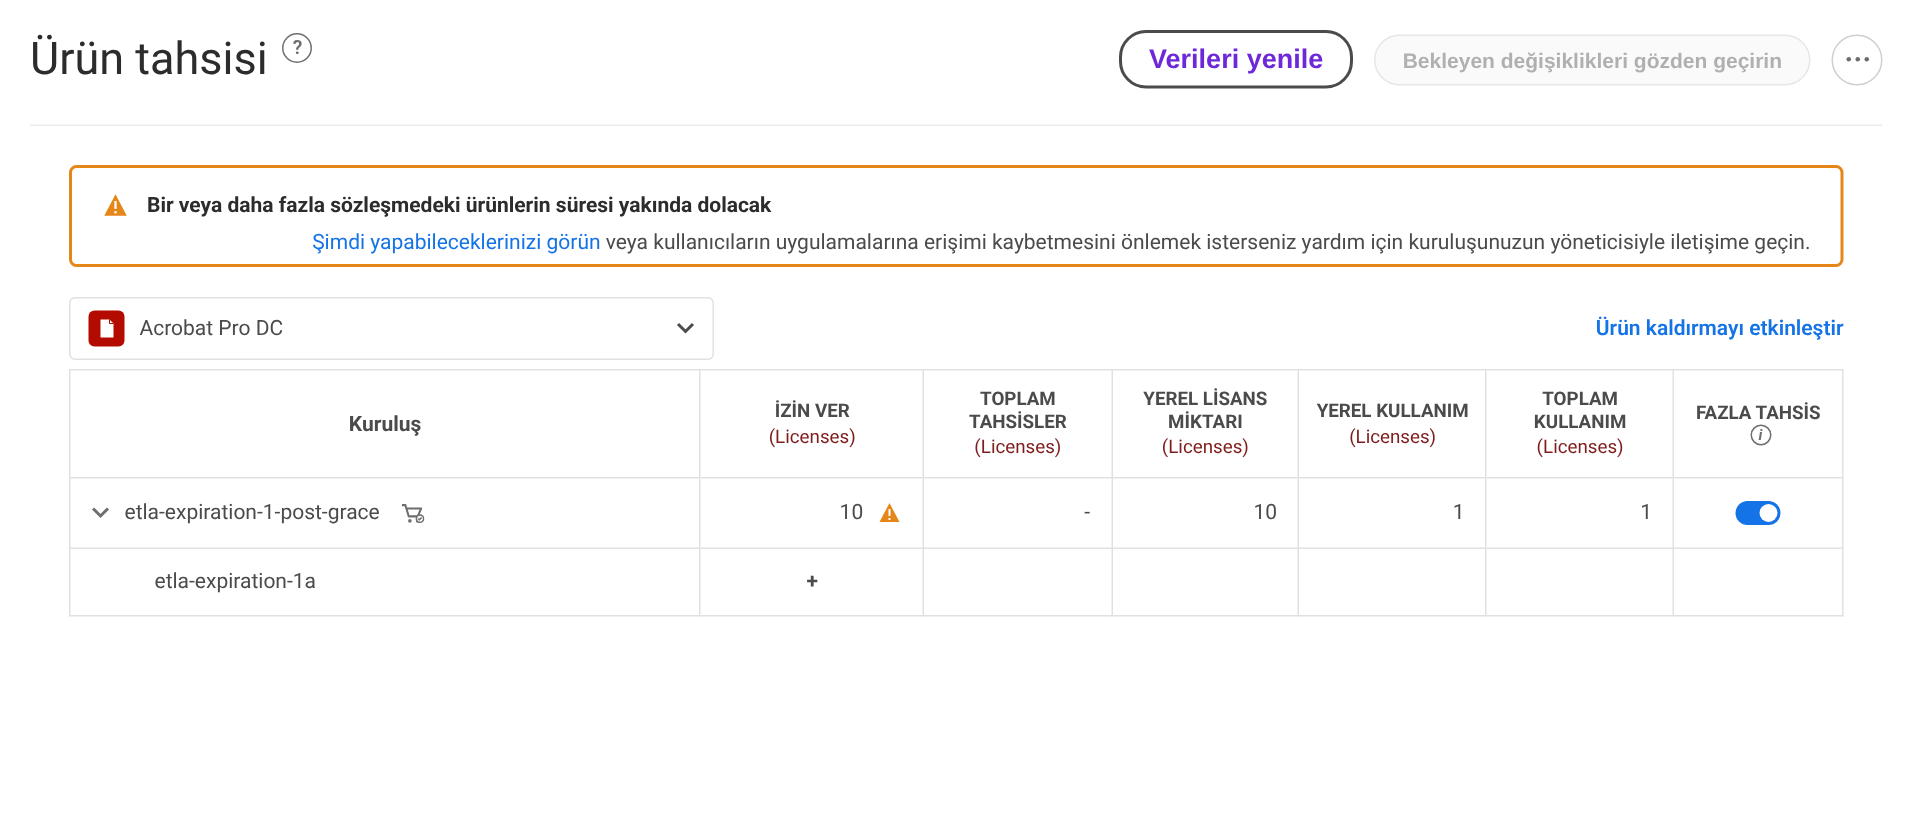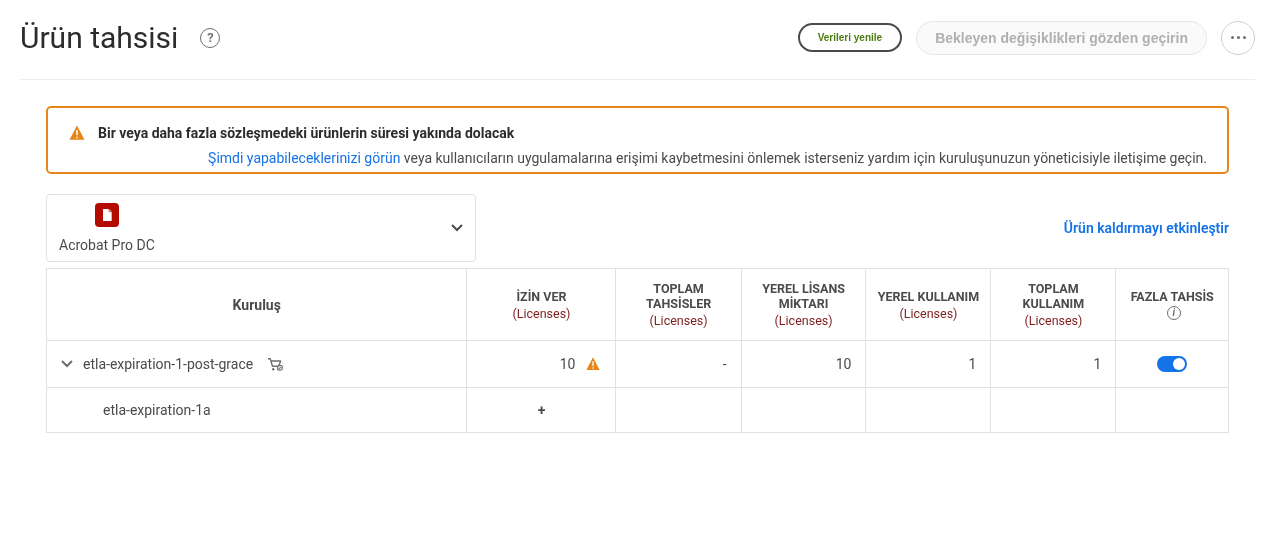--- a/index.html
+++ b/index.html
@@ -1,37 +1,37 @@
 <!DOCTYPE html>
 <html><head>
 <meta charset="utf-8">
 <style>
   * { box-sizing: border-box; margin: 0; padding: 0; }
   body { font-family: -apple-system, BlinkMacSystemFont, "Segoe UI", Roboto, Helvetica, Arial, sans-serif; background: #fff; color: #2c2c2c; }
   .page { padding: 20px 20px 40px 20px; }
   .header-row { display: flex; align-items: center; justify-content: space-between; padding-bottom: 24px; border-bottom: 1px solid #ececec; }
-  .page-title { display: flex; align-items: center; gap: 22px; }
+  .page-title { display: flex; align-items: flex-start; gap: 10px; }
   .page-title h1 { font-size: 30px; font-weight: 400; color: #2c2c2c; }
   .help-icon { display: inline-flex; width: 20px; height: 20px; border: 1.5px solid #6e6e6e; border-radius: 50%; align-items: center; justify-content: center; font-size: 13px; color: #6e6e6e; font-weight: 600; }
   .header-actions { display: flex; align-items: center; gap: 14px; }
-  .btn-refresh { border: 2px solid #4b4b4b; border-radius: 18px; padding: 7px 18px; font-size: 10px; font-weight: 700; color: #4d7c0f; background: #fff; cursor: pointer; }
+  .btn-refresh { border: 2px solid #4b4b4b; border-radius: 18px; padding: 7px 18px; font-size: 18px; font-weight: 700; color: #6d28d9; background: #fff; cursor: pointer; }
   .btn-review { border: 1px solid #e6e6e6; border-radius: 18px; padding: 8px 18px; font-size: 14px; font-weight: 600; background: #fafafa; color: #b0b0b0; cursor: default; }
   .icon-circle { width: 34px; height: 34px; border: 1px solid #cfcfcf; border-radius: 50%; display: flex; align-items: center; justify-content: center; cursor: pointer; }
   .dots { display: flex; gap: 3px; }
   .dots span { width: 3px; height: 3px; background: #6e6e6e; border-radius: 50%; }
   .content { padding: 26px 26px 0 26px; }
   .alert-box { border: 2px solid #e68619; border-radius: 5px; padding: 16px 20px 6px 20px; background: #fff; }
   .alert-title-row { display: flex; align-items: center; gap: 12px; }
   .warn-icon { width: 18px; height: 18px; flex-shrink: 0; }
   .alert-title { font-size: 14px; font-weight: 700; color: #2c2c2c; }
   .alert-body { margin-top: 8px; font-size: 14px; color: #4b4b4b; padding-left: 30px; text-align: right; }
   .alert-link { color: #1473e6; text-decoration: none; cursor: pointer; }
   .controls-row { display: flex; align-items: center; margin-top: 20px; }
   .product-select { display: flex; align-items: center; justify-content: space-between; border: 1px solid #e1e1e1; border-radius: 4px; padding: 8px 12px; width: 430px; cursor: pointer; background: #fff; }
-  .product-left { display: flex; align-items: center; gap: 10px; flex-direction: column; }
+  .product-left { display: flex; align-items: center; gap: 10px; }
   .product-icon { width: 24px; height: 24px; background: #b30b00; border-radius: 4px; display: flex; align-items: center; justify-content: center; }
   .product-name { font-size: 14px; color: #4b4b4b; }
   .chevron-down { width: 12px; height: 8px; }
   .tabs { margin-left: 44px; }
   .tab { font-size: 14px; color: #4b4b4b; padding: 12px 0; border-bottom: 2px solid #4b4b4b; display: inline-block; }
   .right-link { margin-left: auto; font-size: 14px; font-weight: 600; color: #1473e6; cursor: pointer; }
   .table { width: 100%; border-collapse: collapse; margin-top: 6px; }
   .table th, .table td { border: 1px solid #e1e1e1; }
   .table th { font-size: 12.5px; font-weight: 700; color: #4b4b4b; padding: 12px 10px; text-align: center; vertical-align: middle; background: #fff; }
   .table th .sub { display: block; font-weight: 400; font-size: 12.5px; color: #7f1d1d; margin-top: 2px; }

